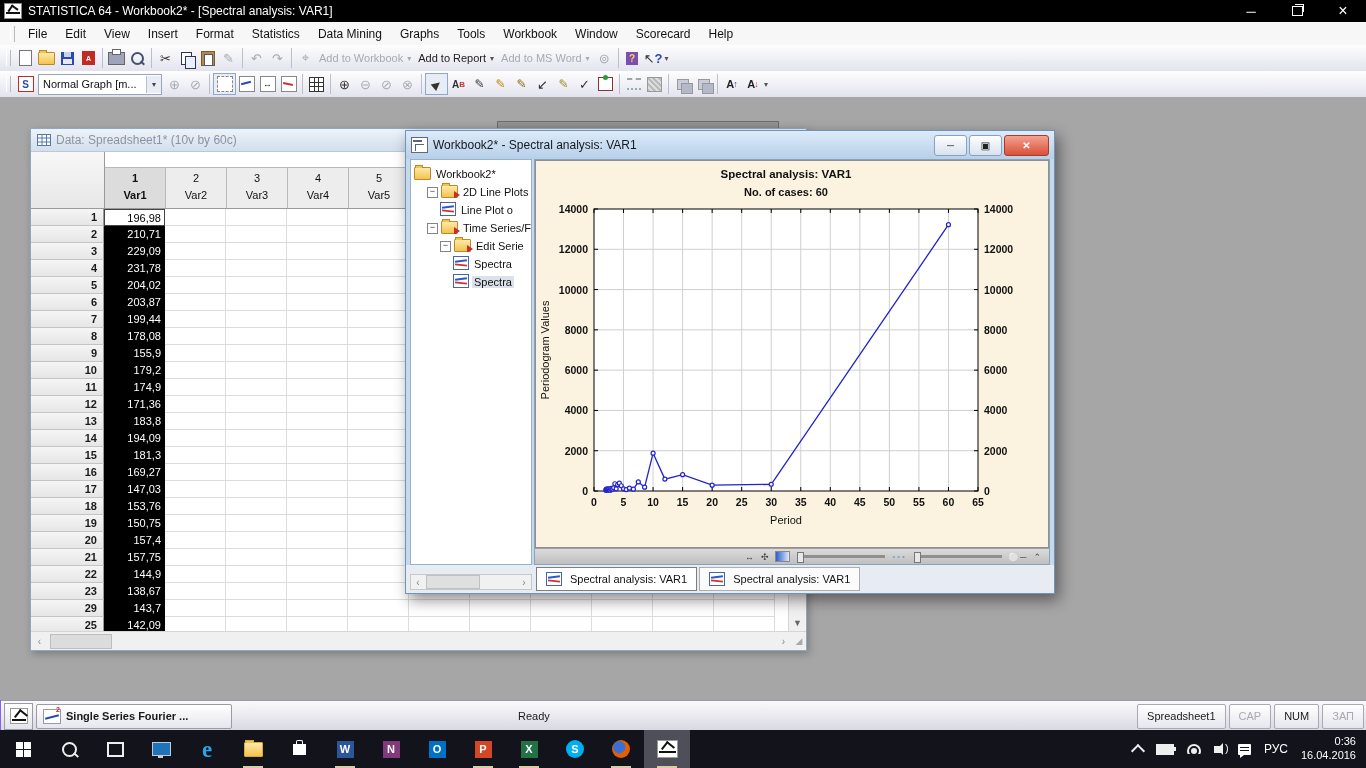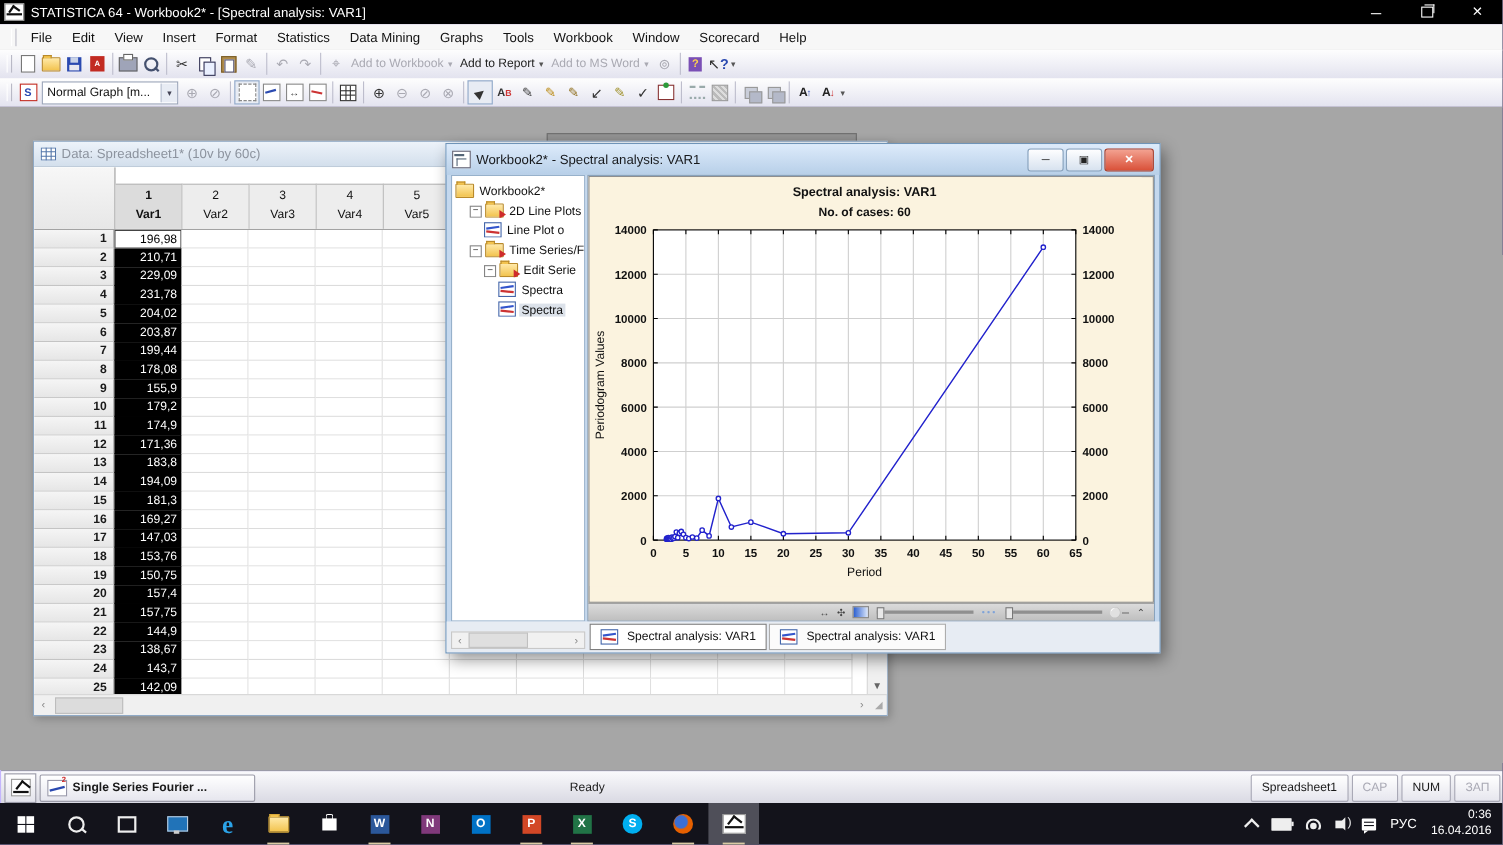--- a/index.html
+++ b/index.html
@@ -1,17 +1,17 @@
 <!DOCTYPE html>
 <html><head>
 <meta charset="utf-8">
 <style>
   html,body{margin:0;padding:0;background:#444;}
   .screen{position:relative;width:1366px;height:768px;overflow:hidden;
-          font-family:"Liberation Sans",sans-serif;background:#c4b5fd;}
+          font-family:"Liberation Sans",sans-serif;background:#8b5cf6;}
 
   
   .titlebar{position:absolute;top:0;left:0;right:0;height:22px;background:#000;color:#fff;
             display:flex;align-items:center;font-size:12px;}
   .app-ico{width:16px;height:14px;margin:0 6px 0 4px;background:#fff;border:1px solid #888;position:relative;flex:none;}
   .app-ico::before{content:"";position:absolute;left:1px;right:1px;top:8px;border-top:2px solid #111;}
   .app-ico::after{content:"";position:absolute;left:4px;top:2px;width:6px;height:6px;border-left:2px solid #111;border-top:2px solid #111;transform:rotate(35deg);}
   .win-btns{margin-left:auto;display:flex;height:22px;}
   .wbn{width:46px;display:flex;align-items:center;justify-content:center;color:#fff;font-size:13px;}
   .restore-sq{width:9px;height:8px;border:1px solid #fff;position:relative;background:#000;}
@@ -729,21 +729,21 @@
               <div class="c"></div>
               <div class="c"></div>
               <div class="c"></div>
               <div class="c"></div>
               <div class="c"></div>
               <div class="c"></div>
               <div class="c"></div>
               <div class="c"></div>
             </div>
             <div class="r">
-              <div class="rn">24</div>
+              <div class="rn">29</div>
               <div class="c blk">143,7</div>
               <div class="c"></div>
               <div class="c"></div>
               <div class="c"></div>
               <div class="c"></div>
               <div class="c"></div>
               <div class="c"></div>
               <div class="c"></div>
               <div class="c"></div>
               <div class="c"></div>

